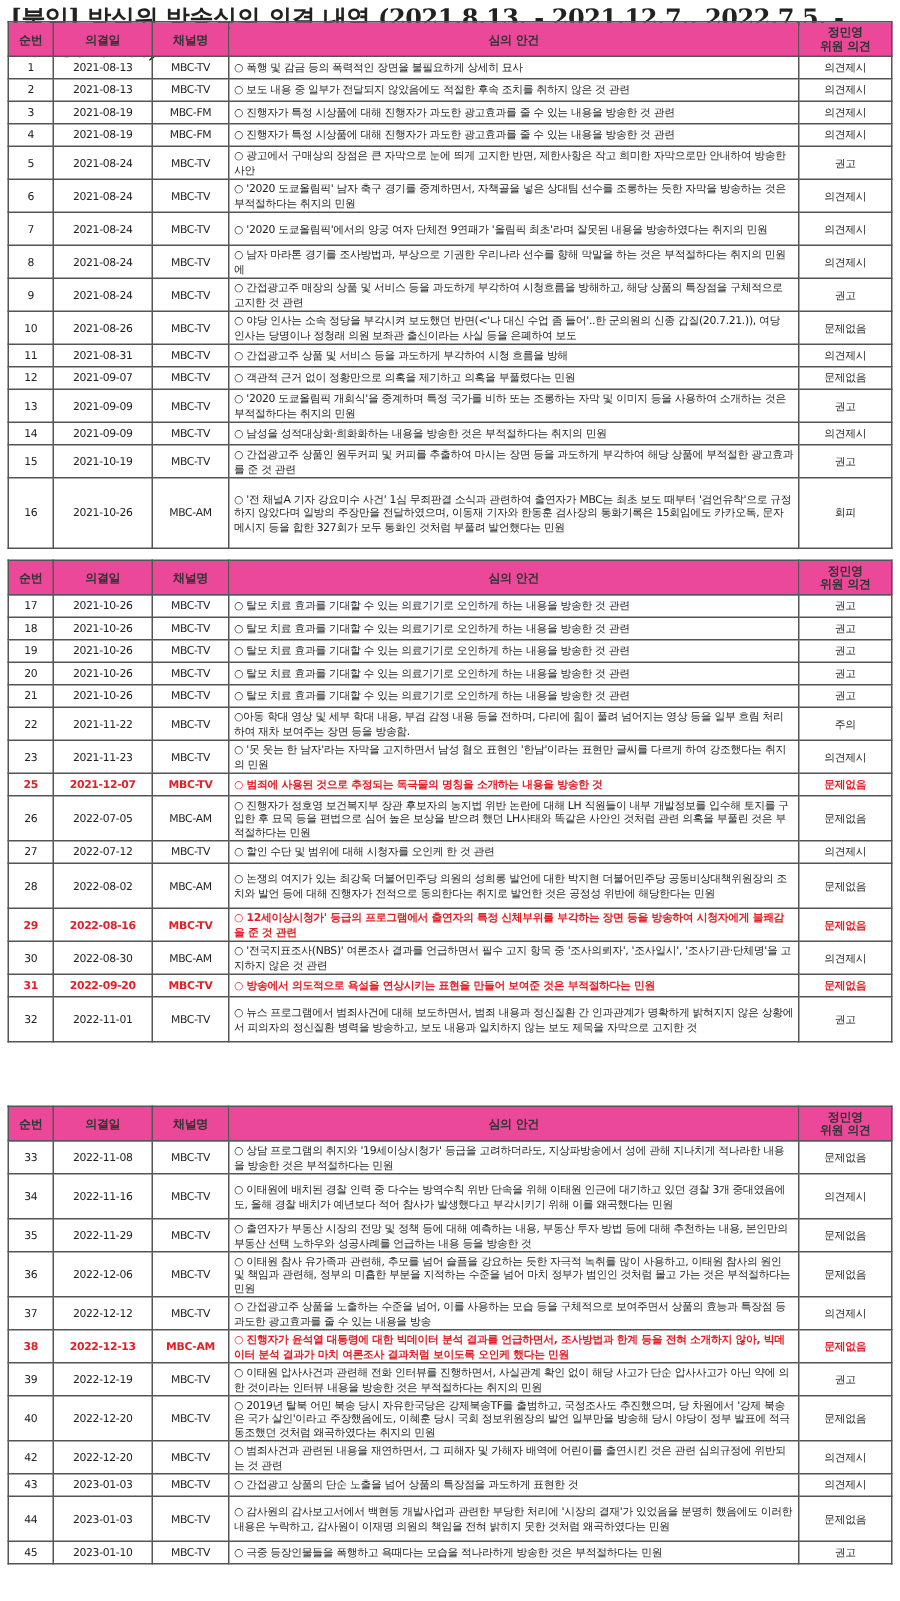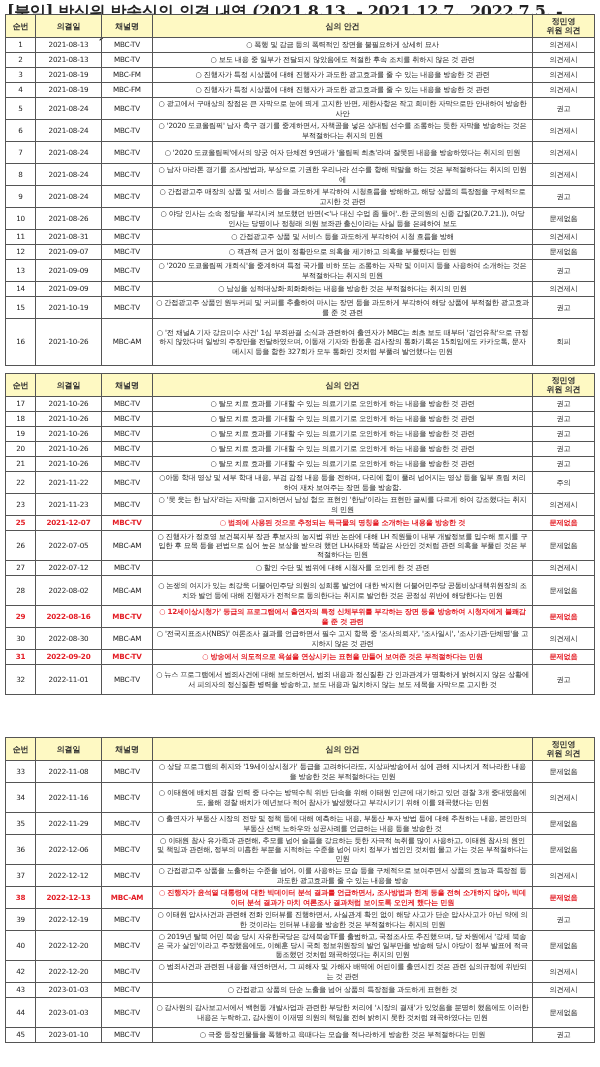--- a/index.html
+++ b/index.html
@@ -20,30 +20,30 @@
   }
   table.sec td, table.sec th {
     border: 1px solid #555;
     padding: 0 3px;
     font-size: 7.2px;
     line-height: 9.2px;
     letter-spacing: -0.2px;
     vertical-align: middle;
   }
   table.sec th {
-    background: #fef9c3;
+    background: #ec4899;
     font-weight: bold;
     font-size: 8px;
     color: #333;
     text-align: center;
     height: 22px;
     line-height: 9px;
   }
   td.c { text-align: center; }
-  td.item { text-align: center; margin-left: 42px; }
+  td.item { text-align: left; margin-left: 42px; }
   tr.red td { color: #e41e26; font-weight: bold; }
   col.n { width: 30px; }
   col.d { width: 66px; }
   col.ch { width: 51px; }
   col.o { width: 62px; }
 </style>
 </head>
 <body>
 
 <div class="title">[붙임] 방심위 방송심의 의결 내역 (2021.8.13. - 2021.12.7., 2022.7.5. - 2023.1.10.)</div>

